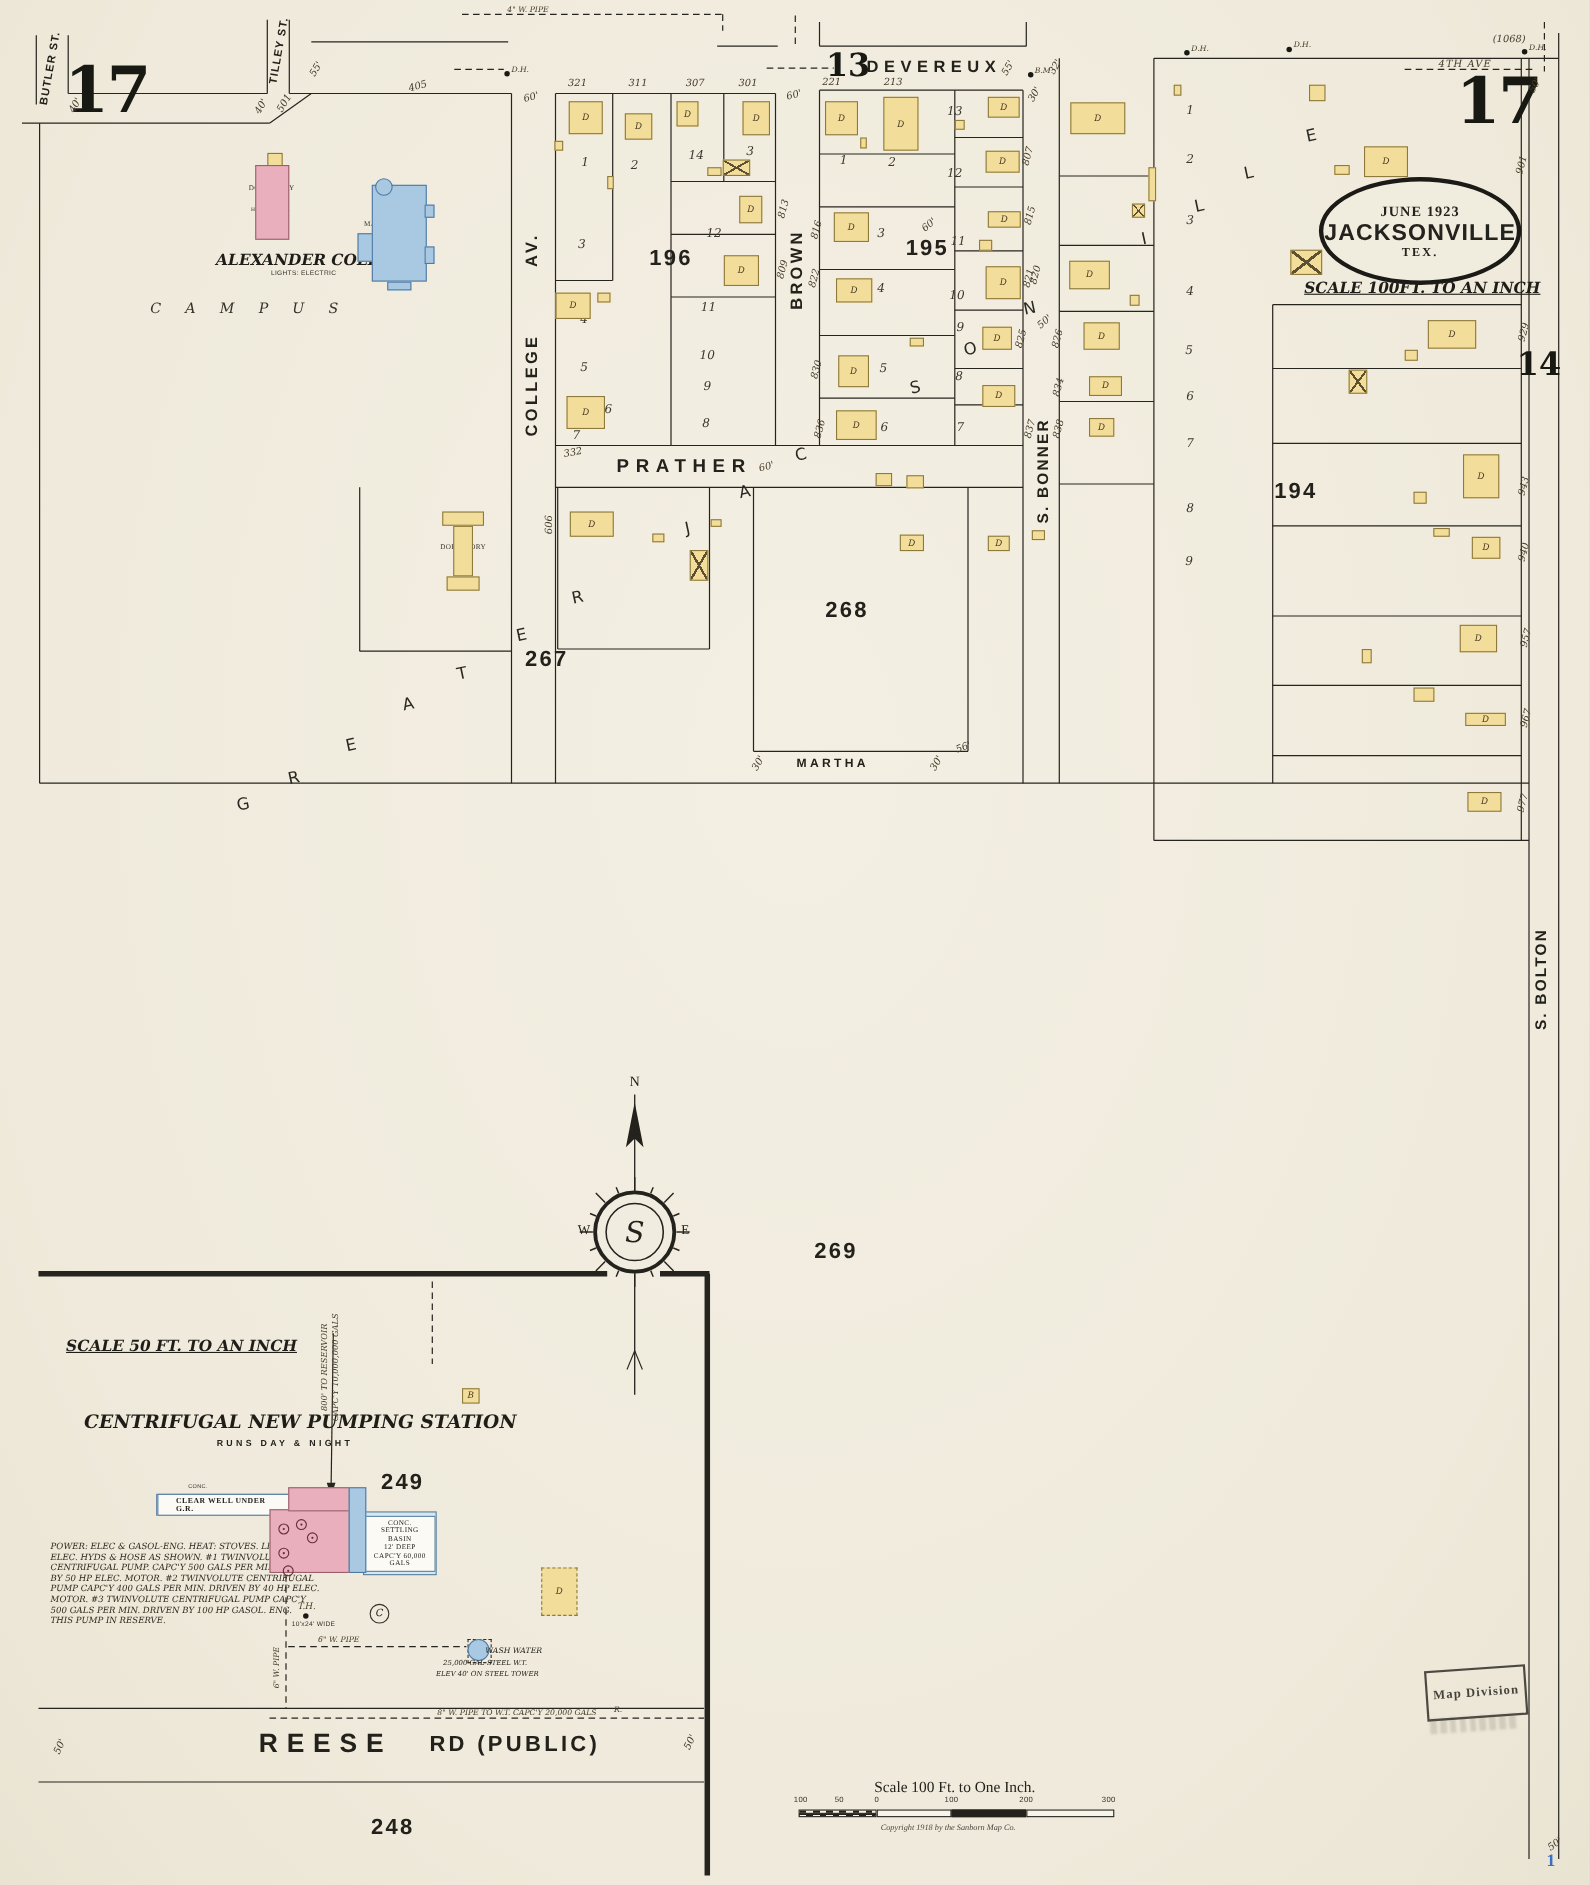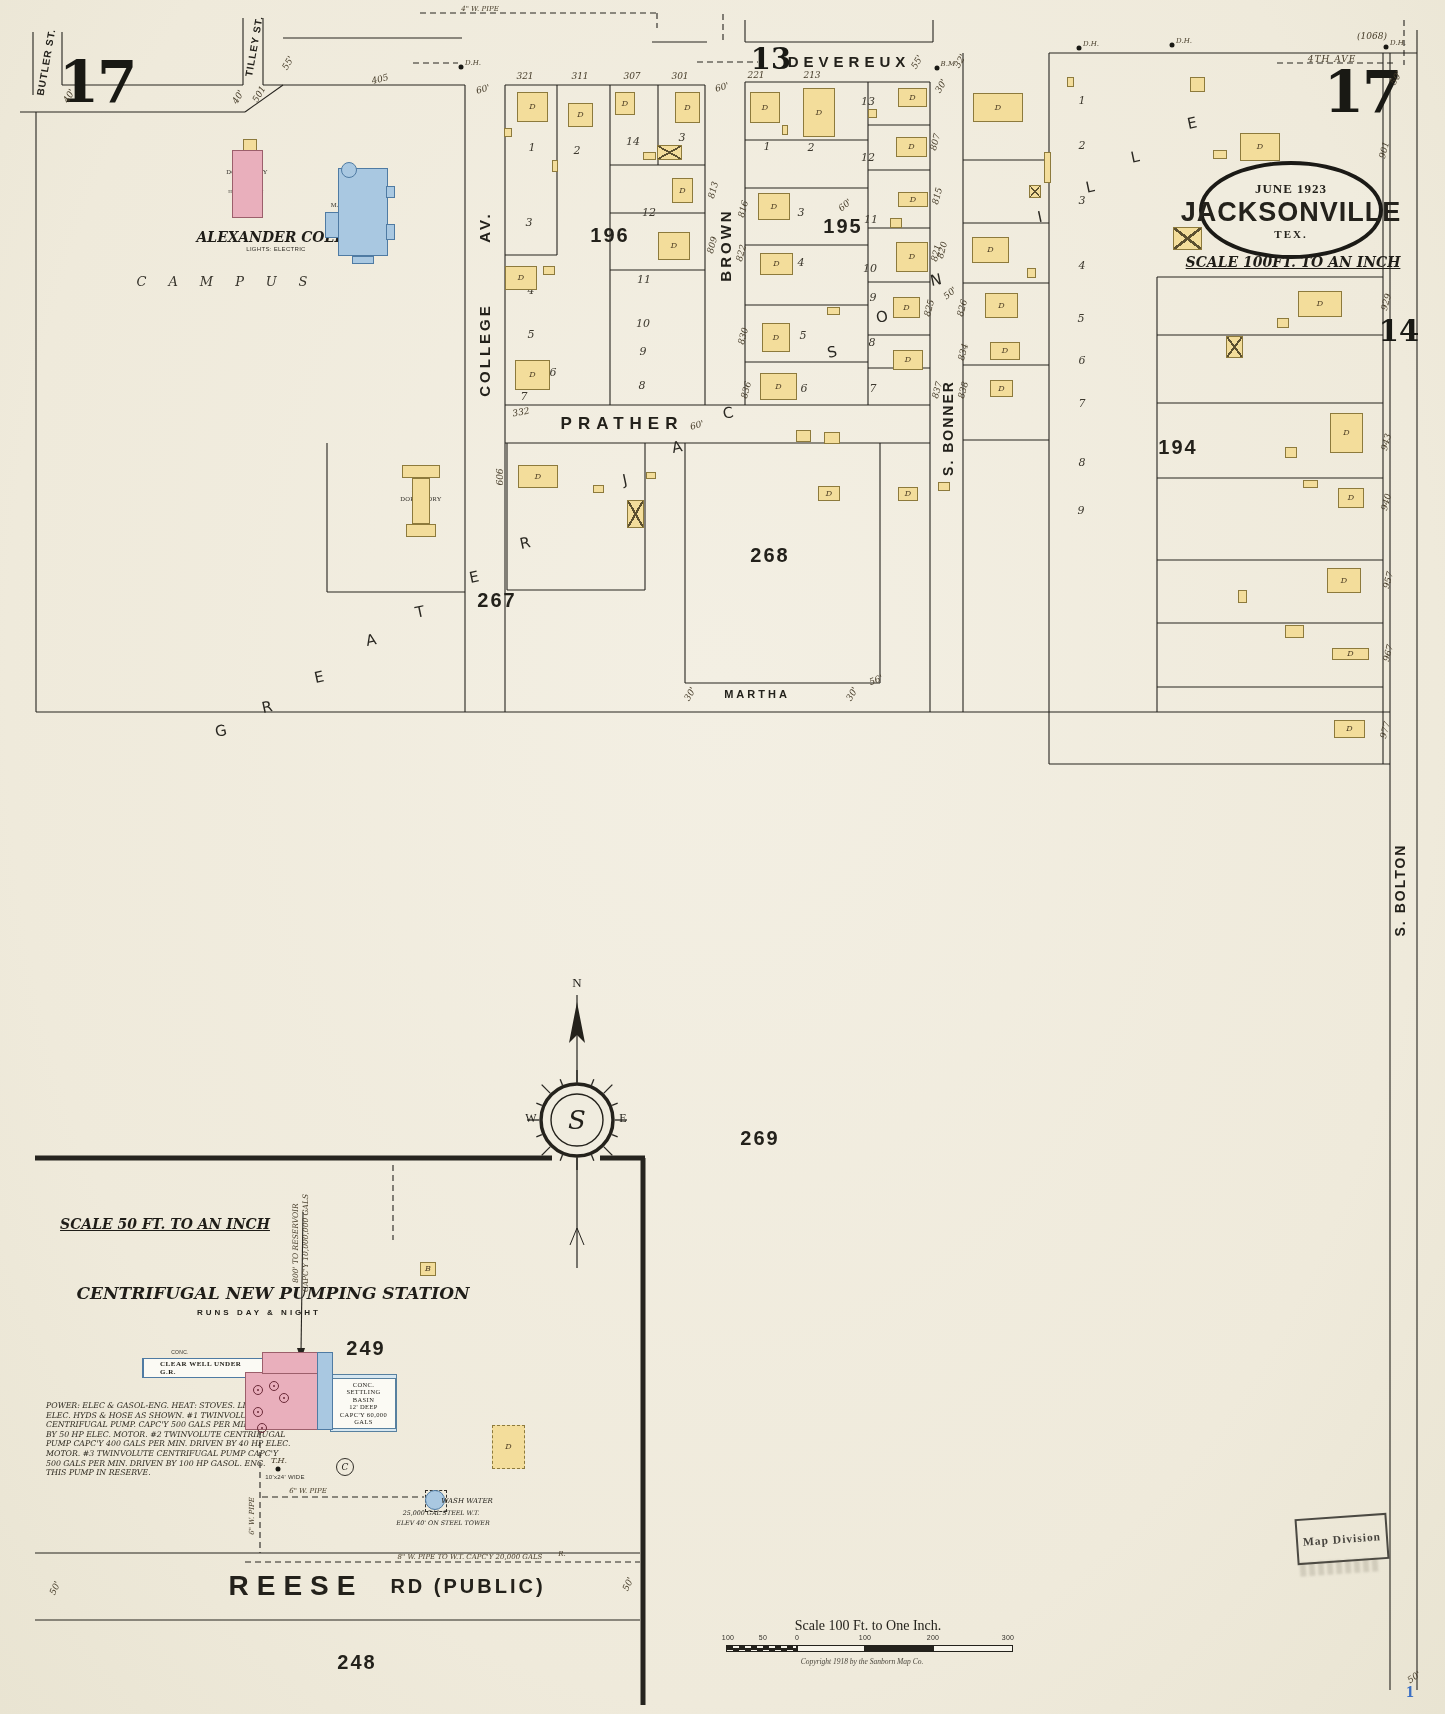--- a/index.html
+++ b/index.html
@@ -25,21 +25,21 @@
   .bldg.bk{background:#e9afbc;border-color:#9c5f6b;}
   .bldg.st{background:#a9c8e1;border-color:#4f7ba3;}
   .bldg.dash{border-style:dashed;}
   .bldg.cr{background-image:linear-gradient(to top right,transparent 46%,#5c5030 46%,#5c5030 54%,transparent 54%),
            linear-gradient(to bottom right,transparent 46%,#5c5030 46%,#5c5030 54%,transparent 54%);}
   .blabel{font-family:"DejaVu Serif",serif;font-style:italic;font-size:8px;color:#4a3b22;line-height:1;}
   #oval{position:absolute;left:1291px;top:210px;width:176px;height:90px;transform:translate(-50%,-50%);
         border:4px solid #1b1a16;border-radius:50%;display:flex;flex-direction:column;align-items:center;
         justify-content:center;background:rgba(240,236,223,.6);}
   #oval .d1{font-family:"Liberation Serif",serif;font-weight:bold;font-size:13px;letter-spacing:1px;}
-  #oval .d2{font-weight:bold;font-size:27px;letter-spacing:1px;}
+  #oval .d2{font-weight:bold;font-size:21px;letter-spacing:1px;}
   #oval .d3{font-family:"Liberation Serif",serif;font-weight:bold;font-size:11px;letter-spacing:2px;}
   #scale100{left:1293px;top:262px;font-size:14px;}
   #sheet-tl{left:97px;top:82px;} #sheet-tr{left:1362px;top:92px;}
   #adj-13{left:771px;top:59px;} #adj-14{left:1399px;top:331px;}
   #plate{left:1372px;top:36px;} 
   #college-name{left:287px;top:237px;font-size:14px;}
   #college-lights{left:276px;top:249px;}
   #campus-word{left:233px;top:281px;font-family:"DejaVu Serif",serif;font-style:italic;font-size:13px;letter-spacing:22px;color:#35322a;}
   #inset-scale{left:165px;top:1224px;font-size:14px;}
   #station-title{left:273px;top:1293px;font-size:17px;}
@@ -265,21 +265,21 @@
 <div class="lbl street" style="left: 849px; top: 61px; font-size: 15px; letter-spacing: 5px; transform: translate(-50%, -50%);">DEVEREUX</div>
     <div class="lbl street" style="left: 622px; top: 424px; font-size: 17px; letter-spacing: 6px; transform: translate(-50%, -50%);">PRATHER</div>
     <div class="lbl street" style="left: 757px; top: 694px; font-size: 11px; letter-spacing: 3px; transform: translate(-50%, -50%);">MARTHA</div>
     <div class="lbl street" style="left: 484px; top: 350px; font-size: 15px; letter-spacing: 3px; transform: translate(-50%, -50%) rotate(-90deg);">COLLEGE</div>
     <div class="lbl street" style="left: 484px; top: 227px; font-size: 15px; letter-spacing: 3px; transform: translate(-50%, -50%) rotate(-90deg);">AV.</div>
     <div class="lbl street" style="left: 725px; top: 245px; font-size: 15px; letter-spacing: 3px; transform: translate(-50%, -50%) rotate(-90deg);">BROWN</div>
     <div class="lbl street" style="left: 948px; top: 428px; font-size: 14px; letter-spacing: 2px; transform: translate(-50%, -50%) rotate(-90deg);">S. BONNER</div>
     <div class="lbl street" style="left: 1400px; top: 890px; font-size: 14px; letter-spacing: 2px; transform: translate(-50%, -50%) rotate(-90deg);">S. BOLTON</div>
     <div class="lbl street" style="left: 46px; top: 62px; font-size: 10px; letter-spacing: 1px; transform: translate(-50%, -50%) rotate(-80deg);">BUTLER ST.</div>
     <div class="lbl street" style="left: 254px; top: 46px; font-size: 10px; letter-spacing: 1px; transform: translate(-50%, -50%) rotate(-80deg);">TILLEY ST.</div>
-    <div class="lbl street" style="left: 296px; top: 1586px; font-size: 28px; letter-spacing: 8px; transform: translate(-50%, -50%); text-align: center;">REESE</div>
+    <div class="lbl street" style="left: 296px; top: 1586px; font-size: 24px; letter-spacing: 8px; transform: translate(-50%, -50%); text-align: center;">REESE</div>
     <div class="lbl street" style="left: 468px; top: 1586px; font-size: 20px; letter-spacing: 3px; transform: translate(-50%, -50%);">RD (PUBLIC)</div>
     <div class="lbl hand" style="left: 1332px; top: 59px; font-size: 9px; letter-spacing: 1px; transform: translate(-50%, -50%);">4TH AVE</div>
     <div class="lbl blocknum" style="left: 610px; top: 235px; transform: translate(-50%, -50%);">196</div>
     <div class="lbl blocknum" style="left: 843px; top: 226px; transform: translate(-50%, -50%);">195</div>
     <div class="lbl blocknum" style="left: 1178px; top: 447px; transform: translate(-50%, -50%);">194</div>
     <div class="lbl blocknum" style="left: 497px; top: 600px; transform: translate(-50%, -50%);">267</div>
     <div class="lbl blocknum" style="left: 770px; top: 555px; transform: translate(-50%, -50%);">268</div>
     <div class="lbl blocknum" style="left: 760px; top: 1138px; transform: translate(-50%, -50%);">269</div>
     <div class="lbl blocknum" style="left: 366px; top: 1348px; transform: translate(-50%, -50%);">249</div>
     <div class="lbl blocknum" style="left: 357px; top: 1662px; transform: translate(-50%, -50%);">248</div>

